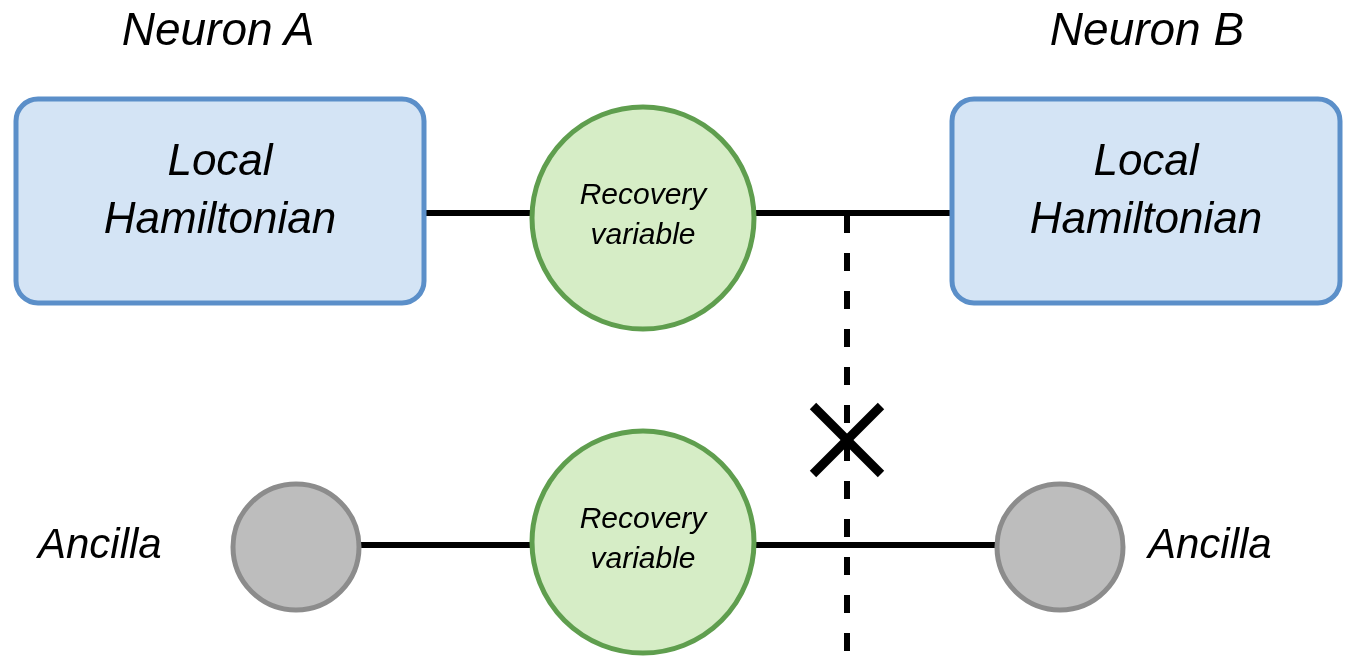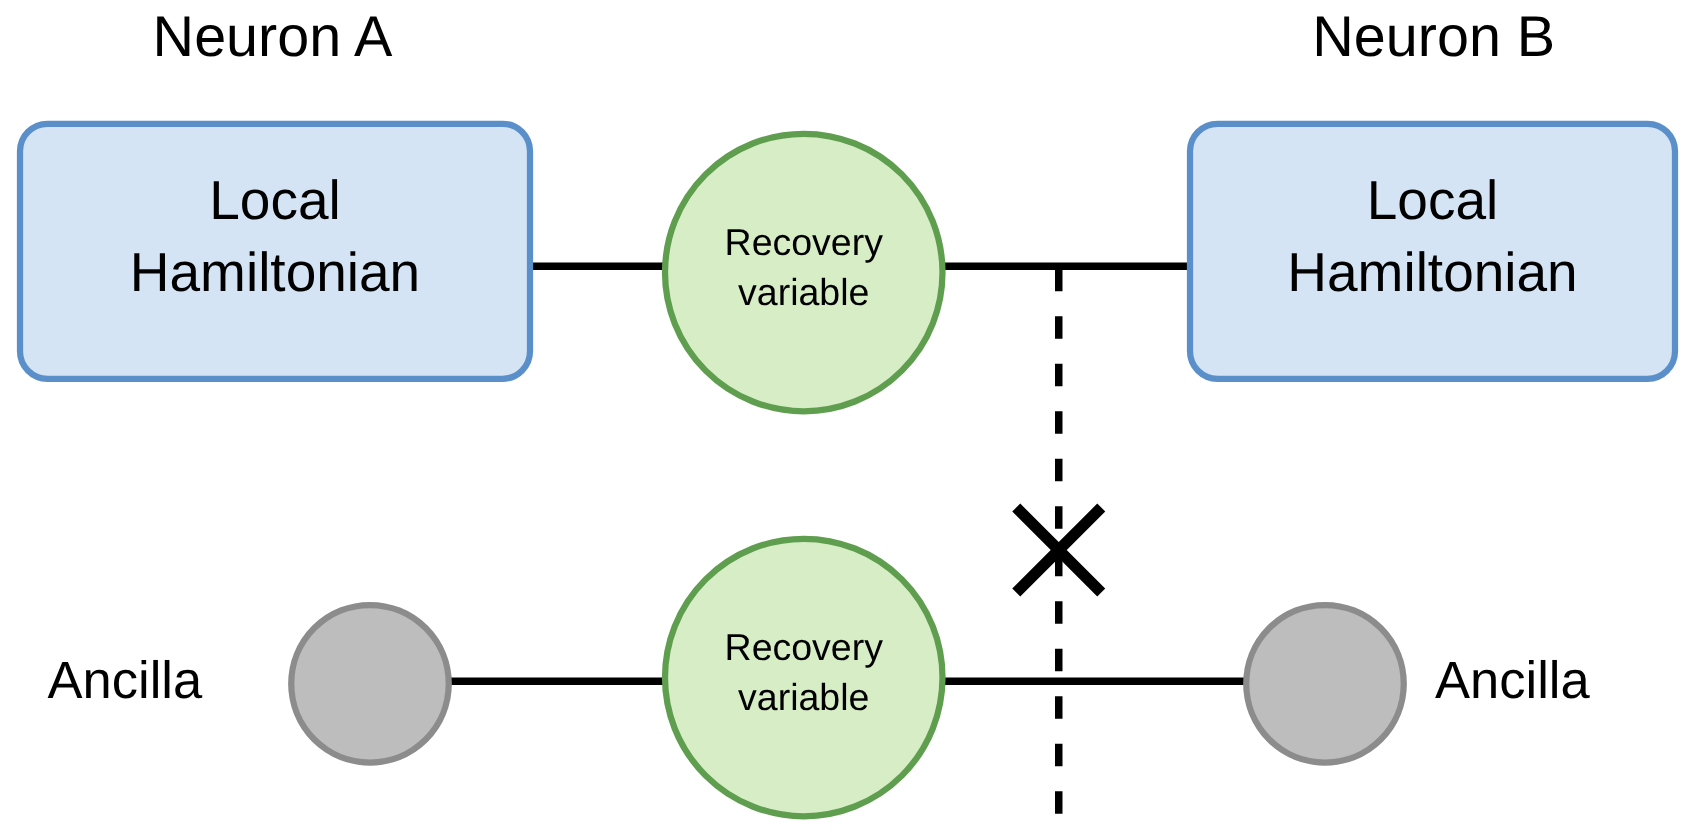--- a/index.html
+++ b/index.html
@@ -12,20 +12,21 @@
     width: 1356px;
     height: 666px;
     overflow: hidden;
     font-family: "Liberation Sans", sans-serif;
   }
   #stage {
     position: relative;
     width: 1356px;
     height: 550px;
     background: #ffffff;
+    font-style: italic;
   }
   svg#diagram {
     position: absolute;
     left: 0;
     top: 0;
     width: 1356px;
     height: 666px;
     display: block;
   }
   .node-label,

